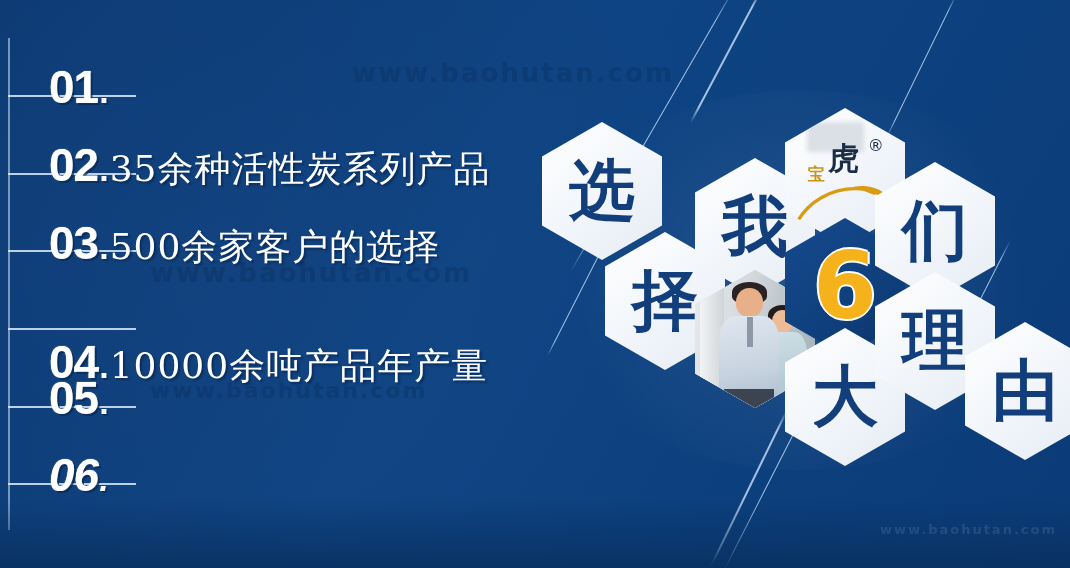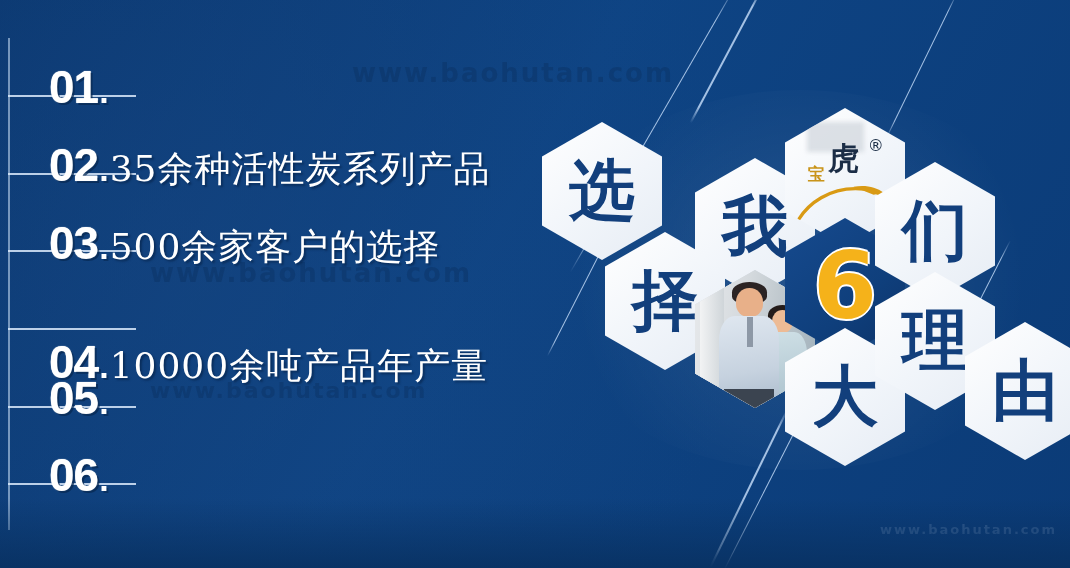--- a/index.html
+++ b/index.html
@@ -184,21 +184,21 @@
       <span class="num">04</span>
       <span class="dot">.</span>
       <span class="txt">10000余吨产品年产量</span>
     </div>
 
     <div class="item" style="top:375px;">
       <span class="num">05</span>
       <span class="dot">.</span>
     </div>
 
-    <div class="item" style="top:452px;">
+    <div class="item" style="top:452px;font-style:italic;">
       <span class="num">06</span>
       <span class="dot">.</span>
     </div>
 
   </div>
 
   <div class="honey">
 
     <div class="halo" style="left:20px;top:-10px;width:520px;height:380px;"></div>
 

